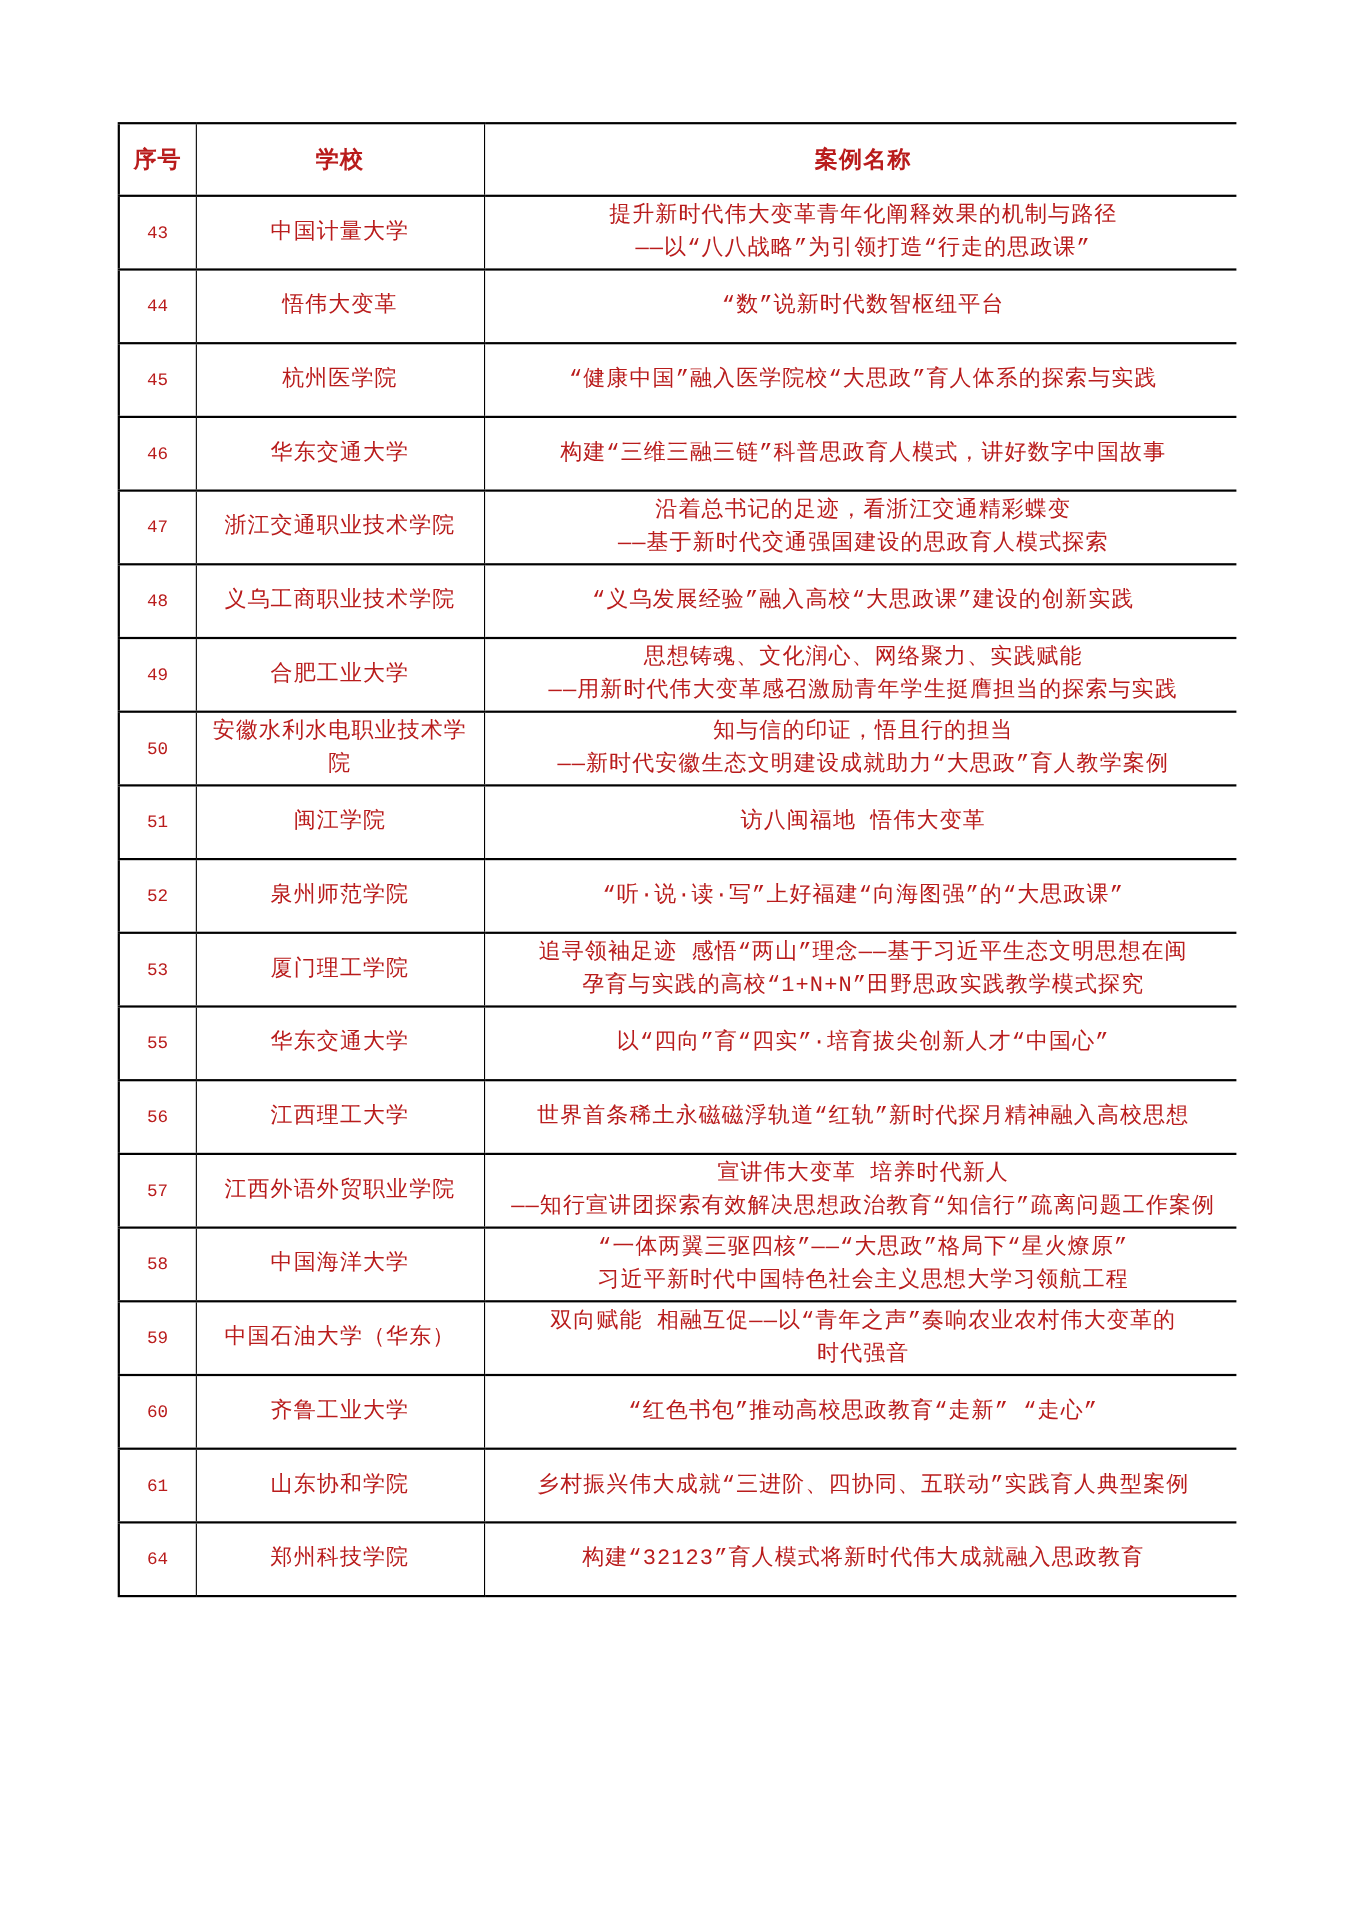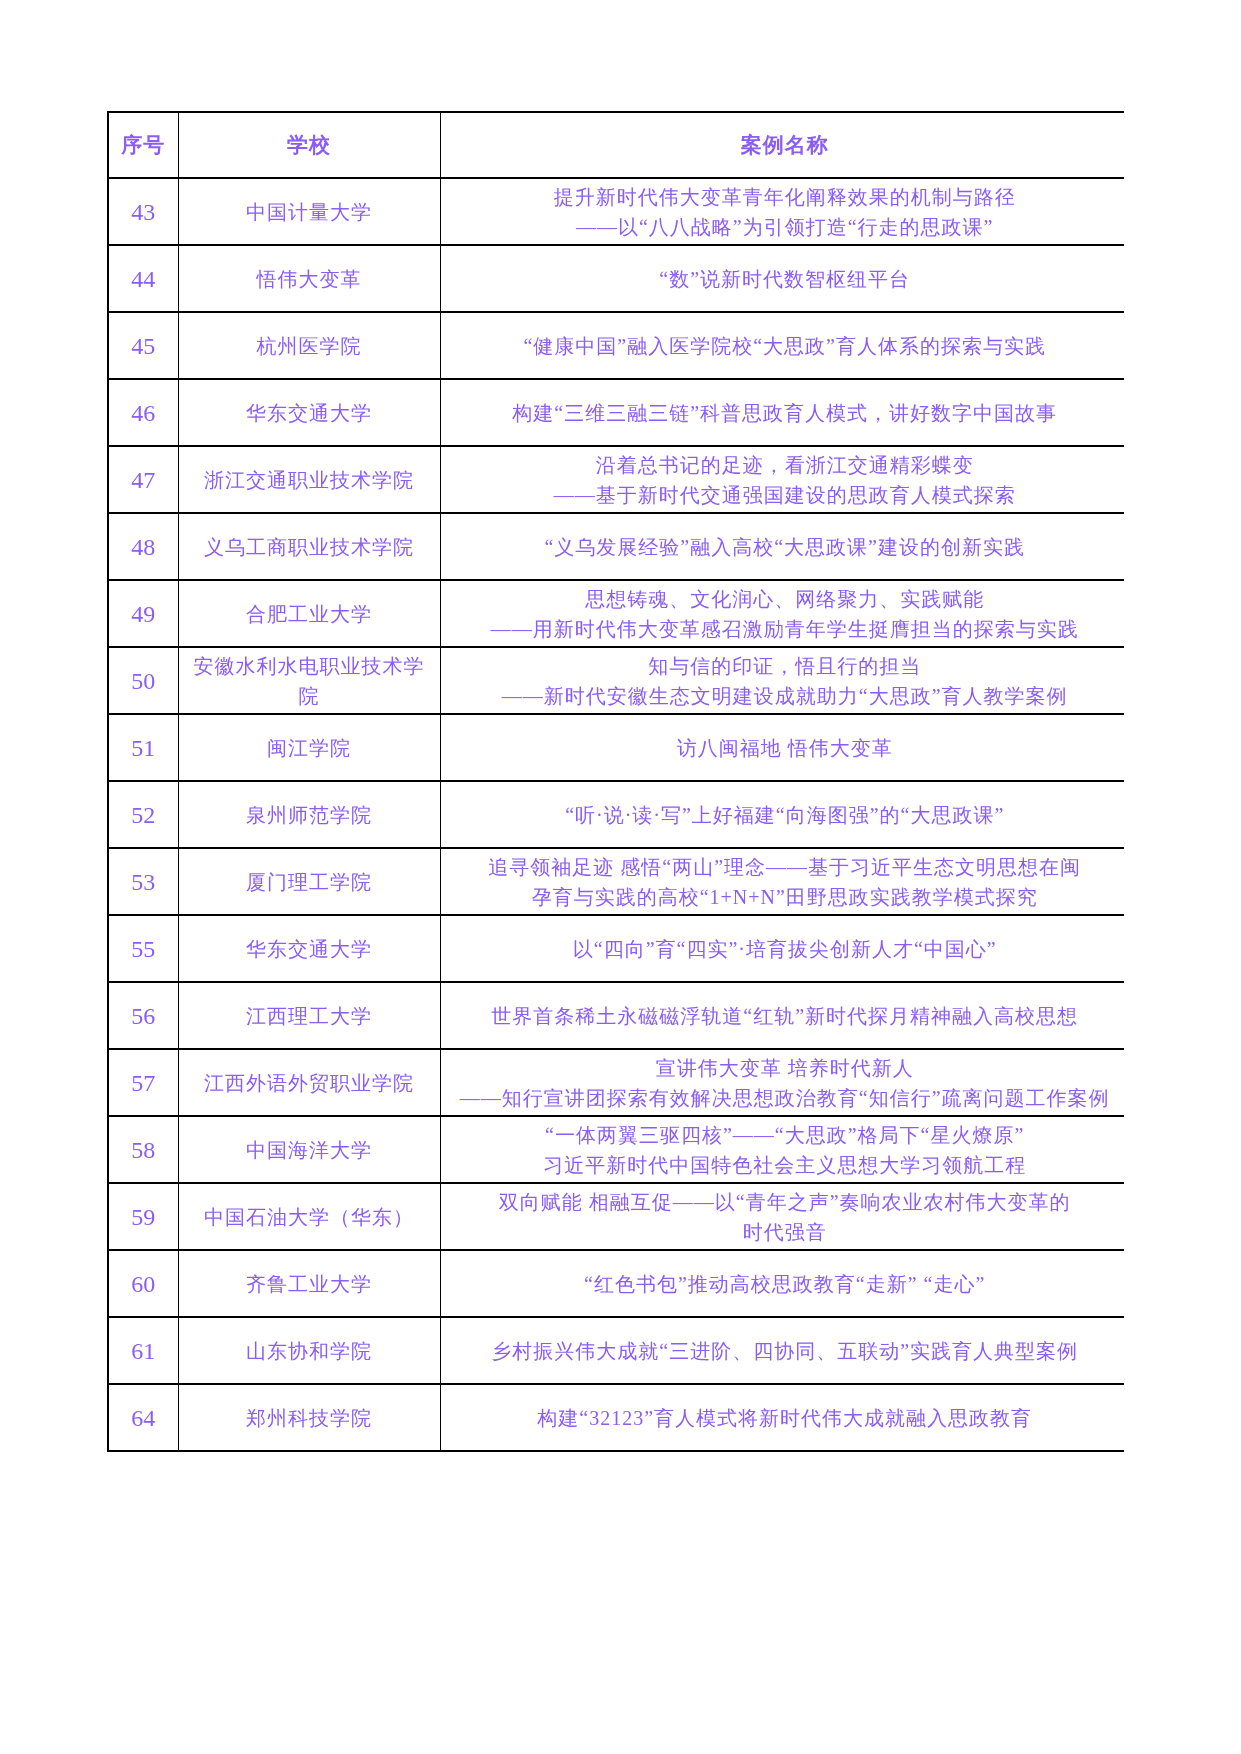--- a/index.html
+++ b/index.html
@@ -5,22 +5,22 @@
   html, body {
     margin: 0;
     padding: 0;
     background: #ffffff;
   }
   .sheet {
     position: relative;
     width: 1124px;
     height: 1754px;
     background: #ffffff;
-    color: #8b5cf6;
-    font-family: Liberation Serif, serif;
+    color: #b91c1c;
+    font-family: Liberation Mono, monospace;
     overflow: hidden;
   }
   table.case-table {
     position: absolute;
     left: 107px;
     top: 111px;
     width: 1022px;
     border-collapse: collapse;
     table-layout: fixed;
     border: 2px solid #000000;
@@ -42,21 +42,21 @@
     letter-spacing: 1px;
   }
   .case-table td {
     height: 61px;
     font-size: 20px;
     line-height: 30px;
     letter-spacing: 1px;
     white-space: pre-line;
   }
   .case-table td.col-no {
-    font-size: 24px;
+    font-size: 16px;
     letter-spacing: 0;
   }
   .case-table td.col-case {
     padding: 2px 10px;
     margin-top: 40px;
   }
 </style>
 </head>
 <body>
 

